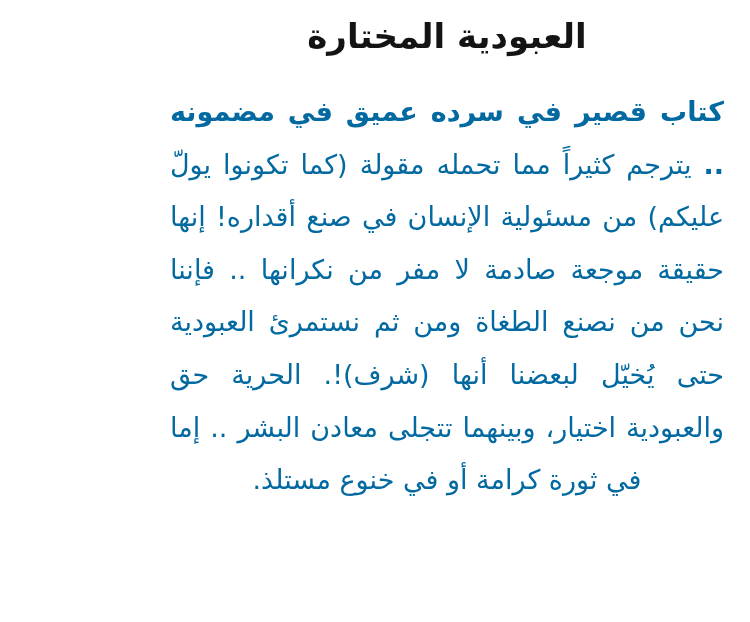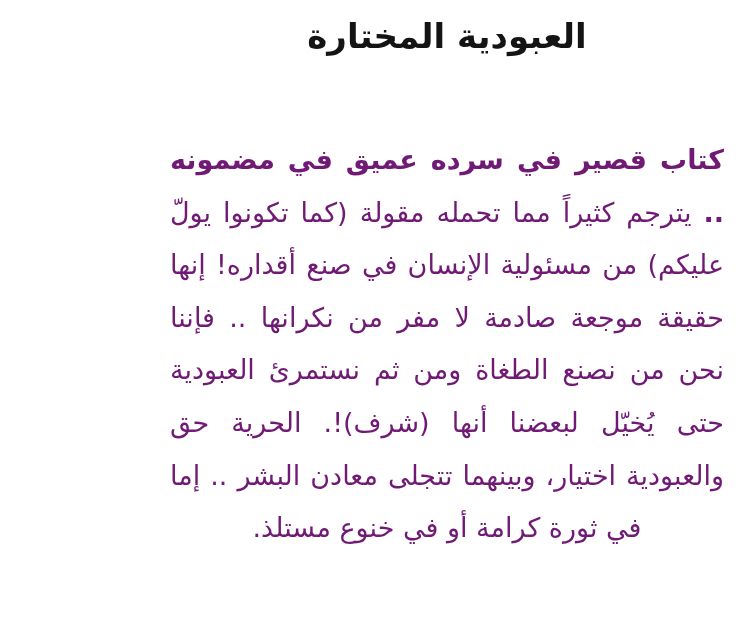--- a/index.html
+++ b/index.html
@@ -14,38 +14,37 @@
     color: #1a1a1a;
     overflow: hidden;
   }
   .page {
     width: 606px;
     height: 622px;
     box-sizing: border-box;
     padding: 8px 22px 10px 22px;
     display: flex;
     flex-direction: column;
-    gap: 48px;
   }
   .title {
     text-align: center;
     font-size: 34px;
     font-weight: bold;
     line-height: 1.35;
     color: #141414;
     margin: 6px 0 26px 0;
     direction: rtl;
   }
   .body-text {
     direction: rtl;
     text-align: justify;
     text-align-last: center;
     font-size: 27px;
     line-height: 1.95;
-    color: #701a75;
+    color: #0369a1;
     padding: 0 4px;
   }
   .lead {
     font-weight: bold;
   }
   .tail {
     font-weight: normal;
   }
 </style>
 </head>

